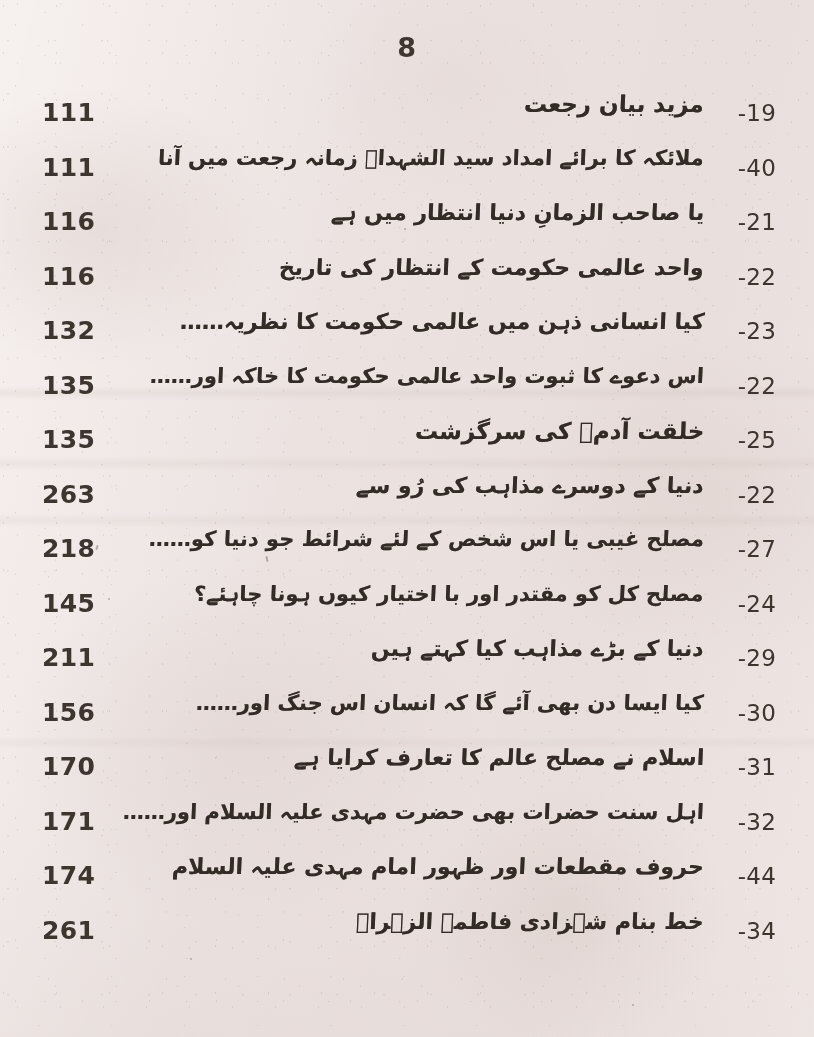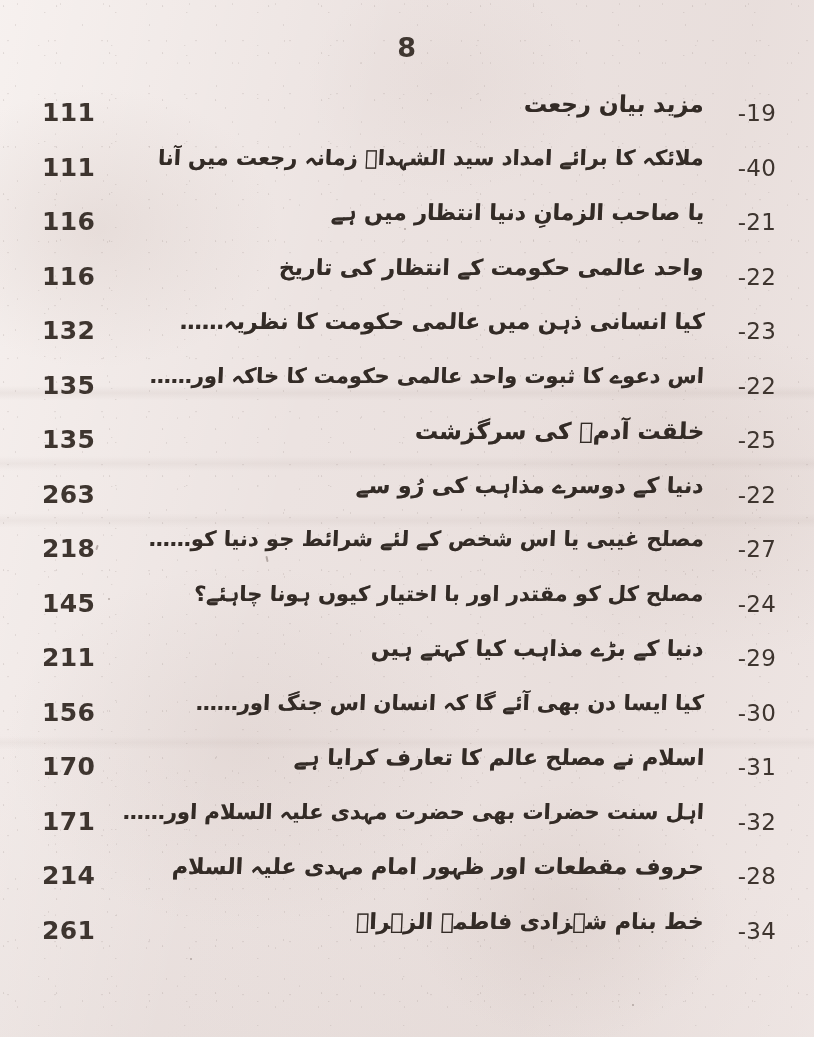--- a/index.html
+++ b/index.html
@@ -225,23 +225,23 @@
         <span class="page-no">170</span>
         <span class="title long">اسلام نے مصلح عالم کا تعارف کرایا ہے</span>
         <span class="item-no">-31</span>
       </div>
       <div class="toc-row">
         <span class="page-no">171</span>
         <span class="title xlong">اہل سنت حضرات بھی حضرت مہدی علیہ السلام اور……</span>
         <span class="item-no">-32</span>
       </div>
       <div class="toc-row">
-        <span class="page-no">214</span>
+        <span class="page-no">174</span>
         <span class="title long">حروف مقطعات اور ظہور امام مہدی علیہ السلام</span>
-        <span class="item-no">-28</span>
+        <span class="item-no">-44</span>
       </div>
       <div class="toc-row">
         <span class="page-no">261</span>
         <span class="title long">خط بنام شہزادی فاطمۃ الزہراؑ</span>
         <span class="item-no">-34</span>
       </div>
     </div>
 
   <div class="fleck" style="left:96px;  top:545px; width:2px;  height:5px;  border-radius:1px; transform:rotate(18deg);"></div>
   <div class="fleck" style="left:108px; top:598px; width:2px;  height:2px;"></div>

